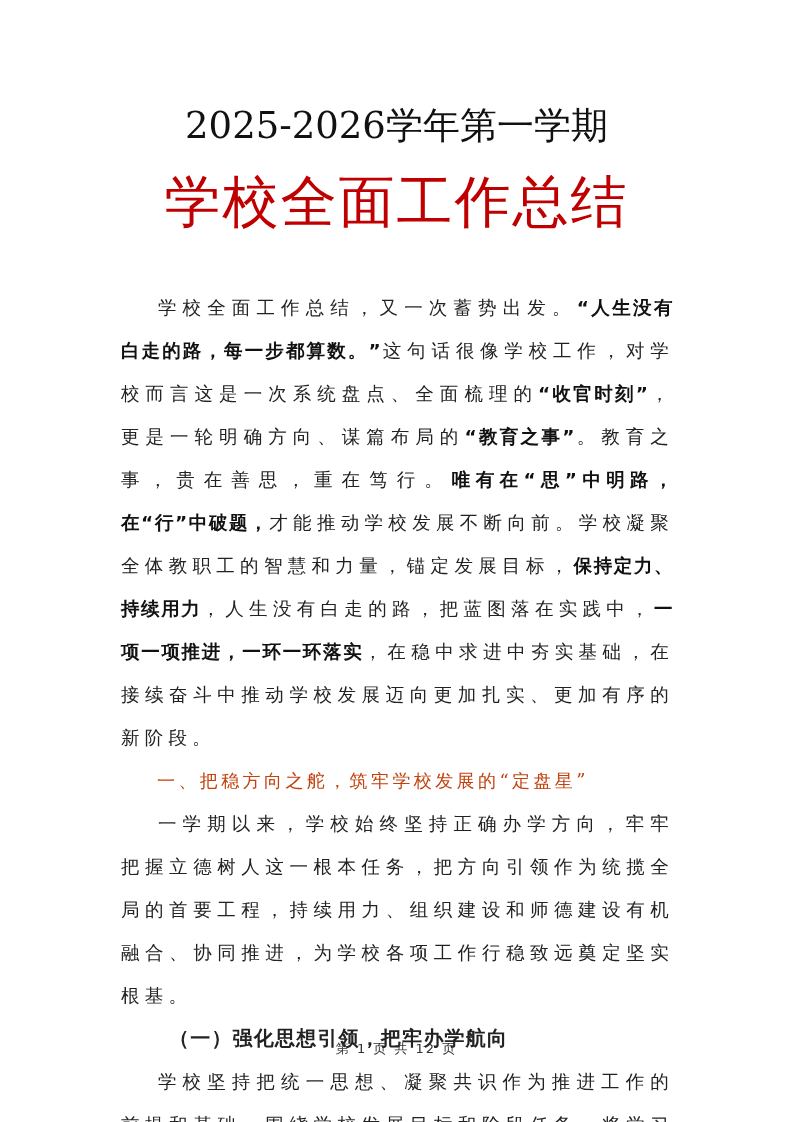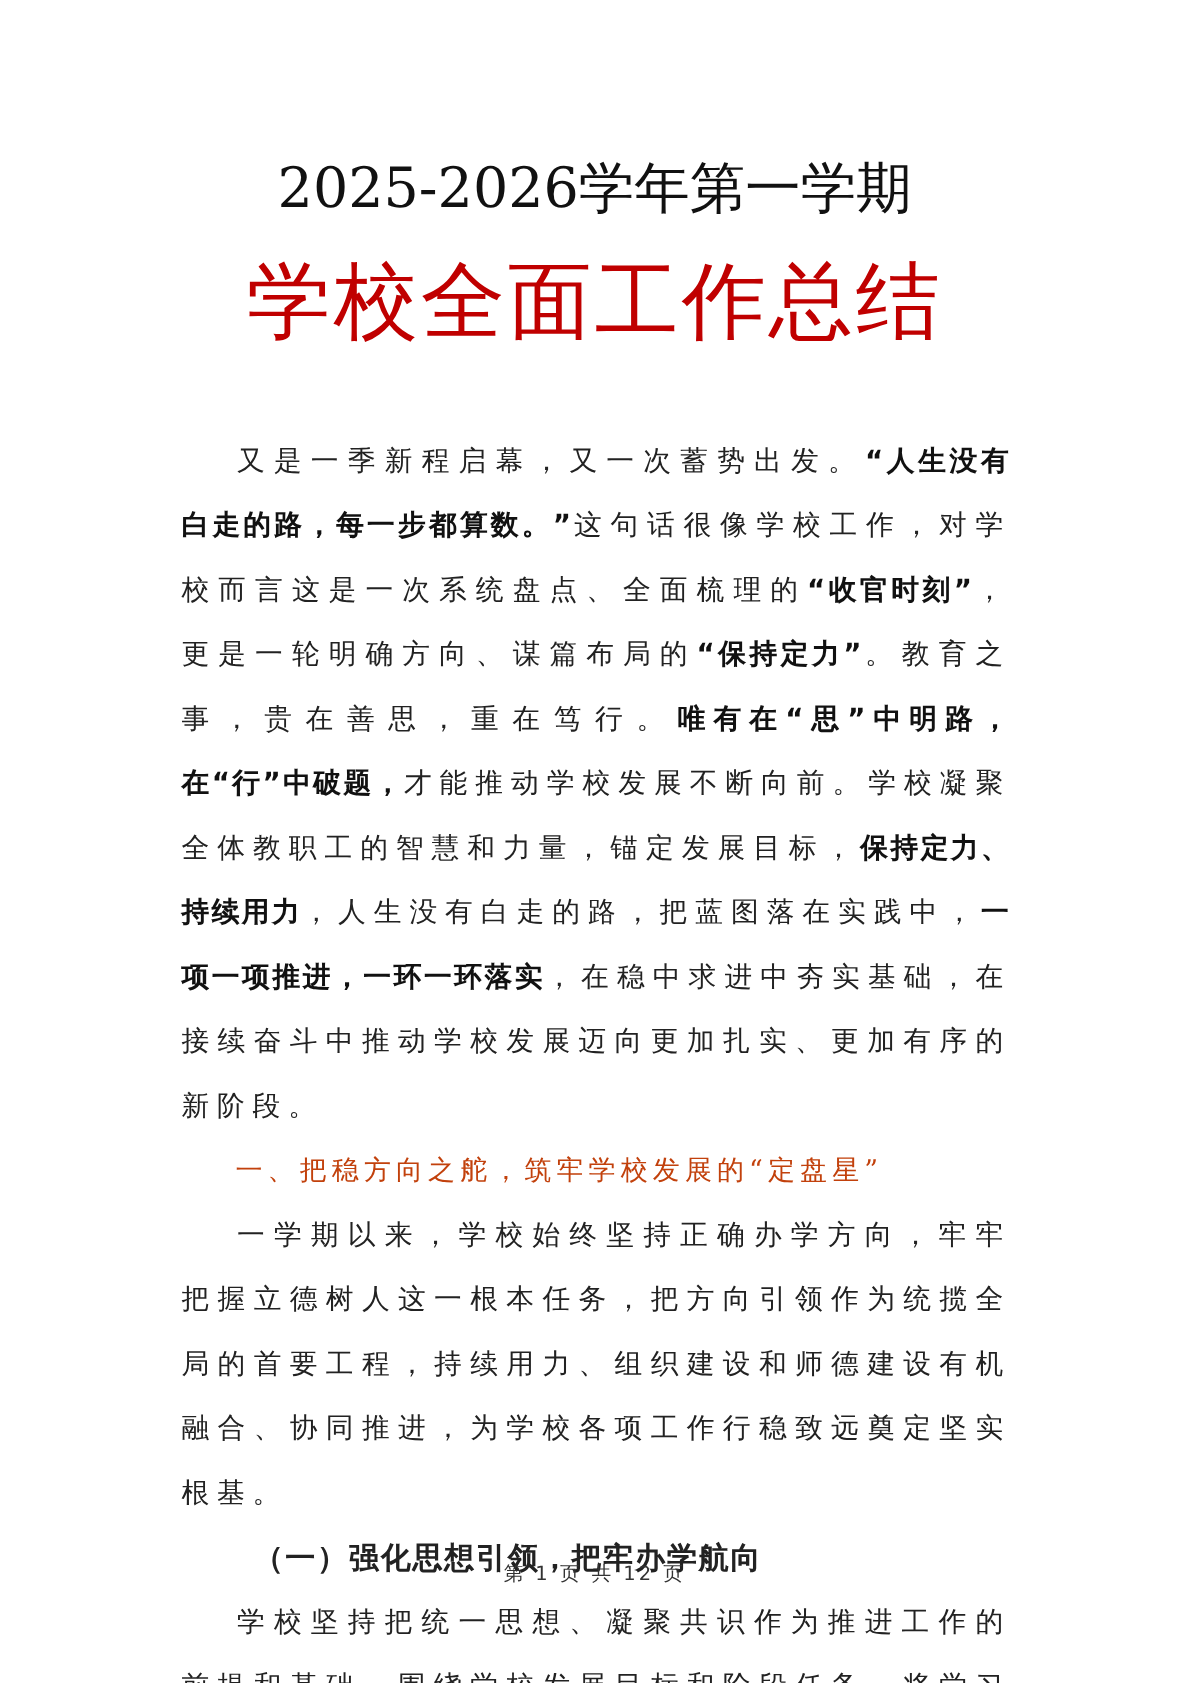--- a/index.html
+++ b/index.html
@@ -36,21 +36,21 @@
   }
 </style>
 </head>
 <body>
 
 <div class="page">
   <div class="title1">2025-2026学年第一学期</div>
   <div class="title2">学校全面工作总结</div>
 
   <div class="body">
-    <p><span>又是一季新程启幕，又一次蓄势出发。</span><b>“人生没有白走的路，每一步都算数。”</b><span>这句话很像学校工作，对学校而言这是一次系统盘点、全面梳理的</span><b>“收官时刻”</b><span>，更是一轮明确方向、谋篇布局的</span><b>“保持定力”</b><span>。教育之事，贵在善思，重在笃行。</span><b>唯有在“思”中明路，在“行”中破题，</b><span>才能推动学校发展不断向前。学校凝聚全体教职工的智慧和力量，锚定发展目标，</span><b>保持定力、持续用力</b><span>，人生没有白走的路，把蓝图落在实践中，</span><b>一项一项推进，一环一环落实</b><span>，在稳中求进中夯实基础，在接续奋斗中推动学校发展迈向更加扎实、更加有序的新阶段。</span></p>
+    <p><span>学校全面工作总结，又一次蓄势出发。</span><b>“人生没有白走的路，每一步都算数。”</b><span>这句话很像学校工作，对学校而言这是一次系统盘点、全面梳理的</span><b>“收官时刻”</b><span>，更是一轮明确方向、谋篇布局的</span><b>“教育之事”</b><span>。教育之事，贵在善思，重在笃行。</span><b>唯有在“思”中明路，在“行”中破题，</b><span>才能推动学校发展不断向前。学校凝聚全体教职工的智慧和力量，锚定发展目标，</span><b>保持定力、持续用力</b><span>，人生没有白走的路，把蓝图落在实践中，</span><b>一项一项推进，一环一环落实</b><span>，在稳中求进中夯实基础，在接续奋斗中推动学校发展迈向更加扎实、更加有序的新阶段。</span></p>
     <p class="h1">一、把稳方向之舵，筑牢学校发展的“定盘星”</p>
     <p>一学期以来，学校始终坚持正确办学方向，牢牢把握立德树人这一根本任务，把方向引领作为统揽全局的首要工程，持续用力、组织建设和师德建设有机融合、协同推进，为学校各项工作行稳致远奠定坚实根基。</p>
     <p class="h2">（一）强化思想引领，把牢办学航向</p>
     <p>学校坚持把统一思想、凝聚共识作为推进工作的前提和基础，围绕学校发展目标和阶段任务，将学习引领贯穿教育</p>
   </div>
 
   <div class="footer">第 1 页 共 12 页</div>
 </div>
 
 </body></html>

